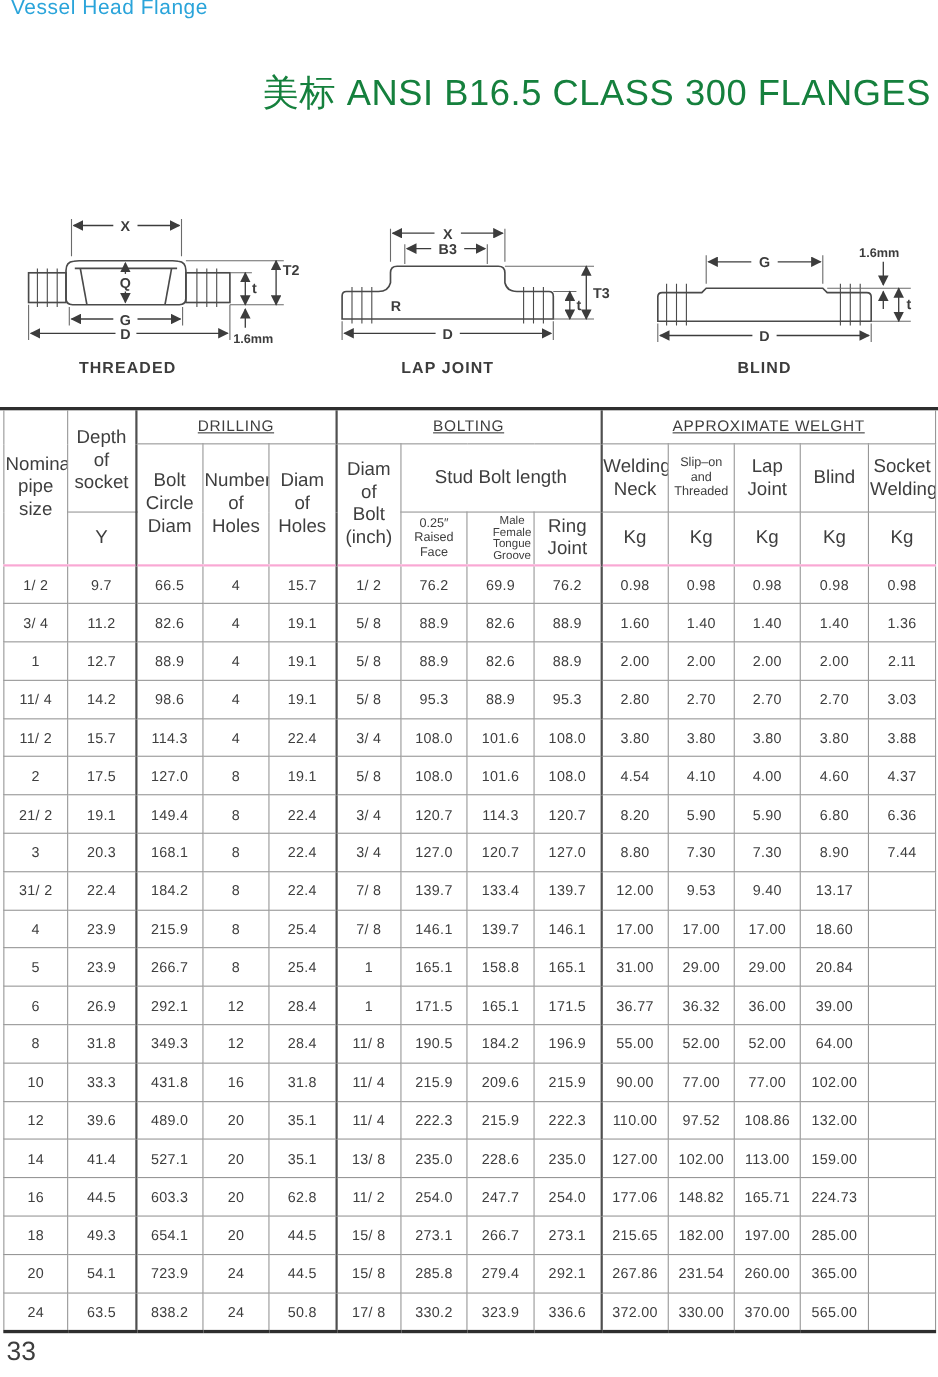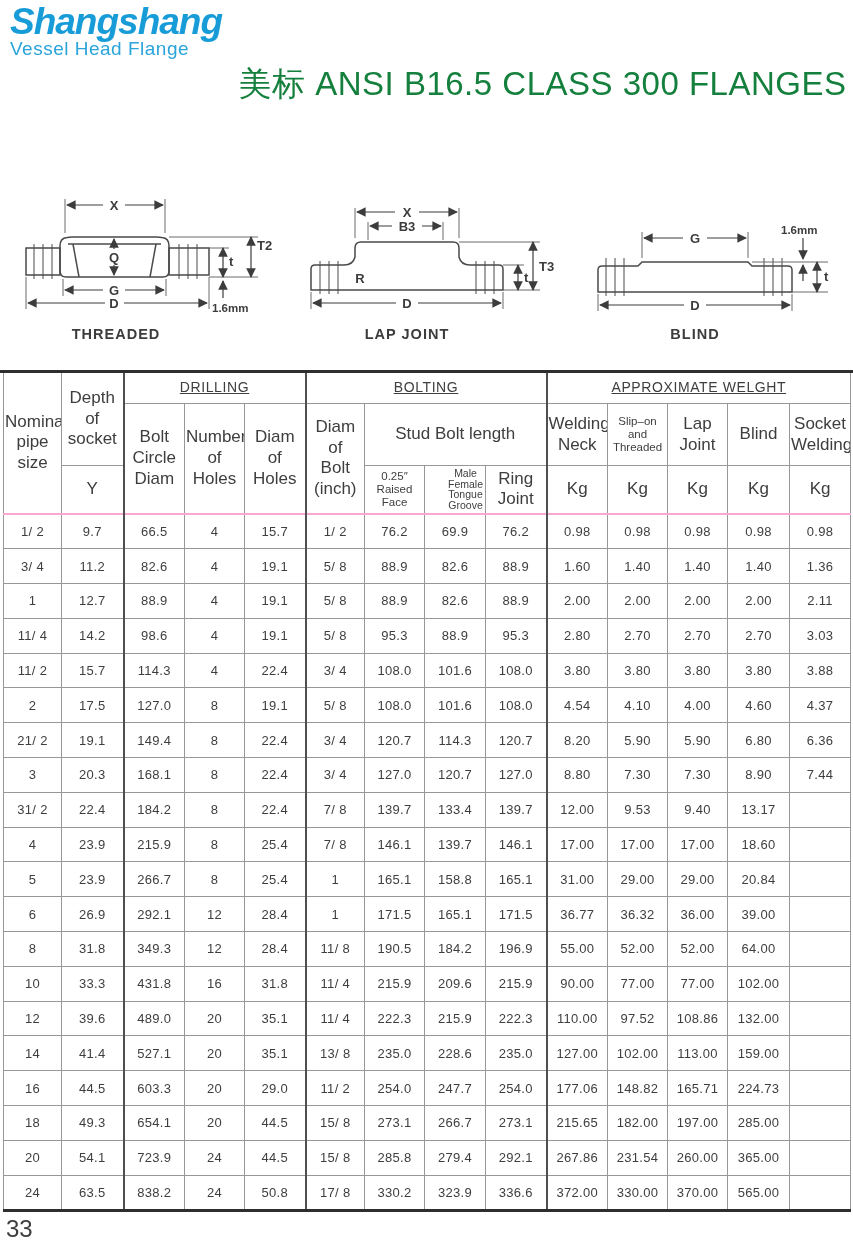--- a/index.html
+++ b/index.html
@@ -44,21 +44,20 @@
   .spec tbody td:nth-child(10) { border-left:2px solid #4f4f4f; }
   .spec thead tr:first-child th { border-top:none; }
   .spec tbody tr:first-child td { border-top:2px solid #f9a8d4; }
   .spec tbody tr:last-child td { border-bottom:3px solid #2e2e2e; }
   .page-num { position:absolute; left:6px; top:1215px; font-size:24px; color:#3d3d3d; }
 </style>
 </head>
 <body>
 
 <div class="logo">
-  <div class="logo-brand">Shangshang</div>
   <div class="logo-tag">Vessel Head Flange</div>
 </div>
 
 <div class="page-title">美标 ANSI B16.5 CLASS 300 FLANGES</div>
 
 <svg class="drw" style="left:16px;top:186px" width="290" height="160" viewBox="0 0 290 160">
   <defs>
     <marker id="arT" viewBox="0 0 10 10" refX="9" refY="5" markerWidth="8" markerHeight="8" orient="auto-start-reverse">
       <path d="M0 0L10 5L0 10z" fill="#3c3c3c"></path>
     </marker>
@@ -530,21 +529,21 @@
         <td>102.00</td>
         <td>113.00</td>
         <td>159.00</td>
         <td></td>
       </tr>
       <tr>
         <td>16</td>
         <td>44.5</td>
         <td>603.3</td>
         <td>20</td>
-        <td>29.0</td>
+        <td>62.8</td>
         <td>11/ 2</td>
         <td>254.0</td>
         <td>247.7</td>
         <td>254.0</td>
         <td>177.06</td>
         <td>148.82</td>
         <td>165.71</td>
         <td>224.73</td>
         <td></td>
       </tr>

